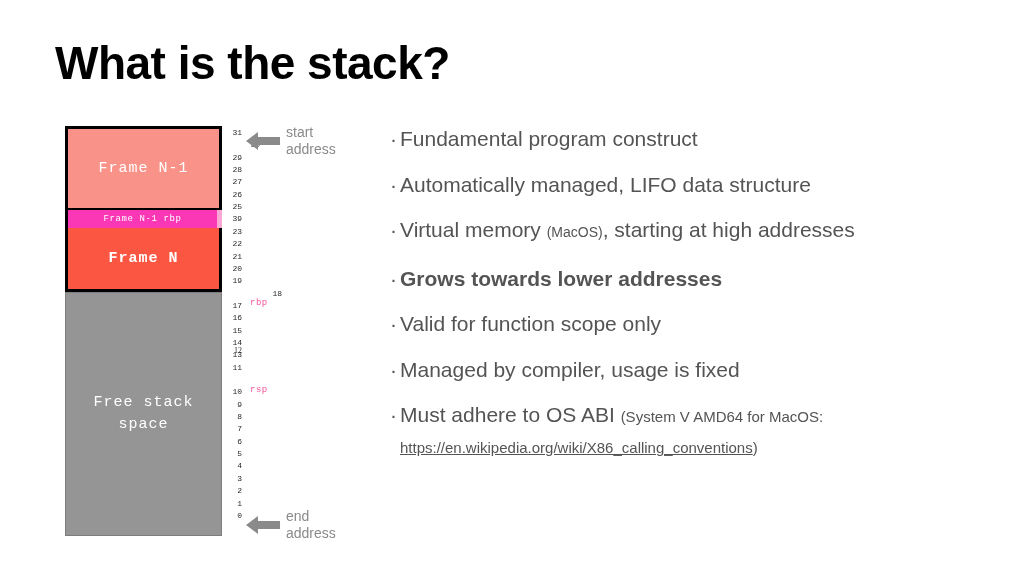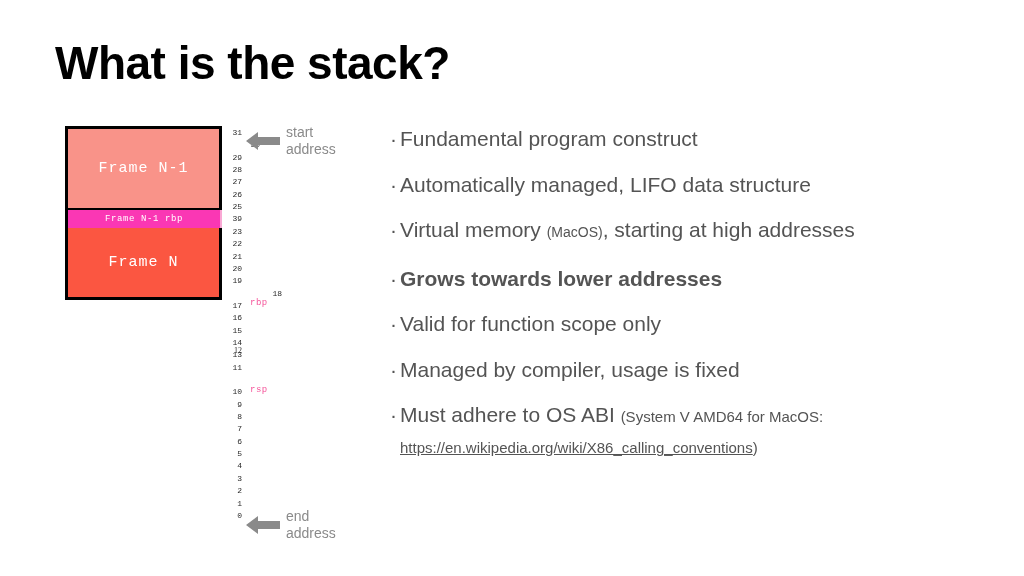--- a/index.html
+++ b/index.html
@@ -57,33 +57,34 @@
     border-bottom-width: 2px;
     font-size: 15px;
     letter-spacing: 1px;
   }
 
   #frame-n1-rbp-block {
     top: 84px;
     height: 18px;
     background: #fa37b4;
     border-left: 3px solid #000000;
-    border-right: 2px solid #f9a8d4;
+    border-right: 5px solid #f9a8d4;
     font-size: 9px;
     letter-spacing: 0.6px;
   }
 
   #frame-n-block {
     top: 102px;
-    height: 72px;
+    height: 64px;
     background: #fb5641;
     border: 3px solid #000000;
     border-top: none;
     font-size: 15px;
     letter-spacing: 1px;
+    font-weight: bold;
   }
 
   #free-stack-block {
     top: 166px;
     height: 244px;
     background: #959595;
     border: 1px solid #7d7d7d;
     font-size: 15px;
     line-height: 1.45;
     letter-spacing: 1px;
@@ -190,20 +191,24 @@
   </div>
 
   <div class="frame-block" id="frame-n1-rbp-block">
     <span>Frame N-1 rbp</span>
   </div>
 
   <div class="frame-block" id="frame-n-block">
     <span>Frame N</span>
   </div>
 
+  <div class="frame-block" id="free-stack-block">
+    <span>Free stack</span>
+    <span>space</span>
+  </div>
 
 </div>
 
 <div id="address-column">
     <div class="address-row" style="top: 1px;">31</div>
     <div class="address-row" style="top: 13.35px; padding-left: 18px;">30</div>
     <div class="address-row" style="top: 25.7px;">29</div>
     <div class="address-row" style="top: 38.05px;">28</div>
     <div class="address-row" style="top: 50.4px;">27</div>
     <div class="address-row" style="top: 62.75px;">26</div>

